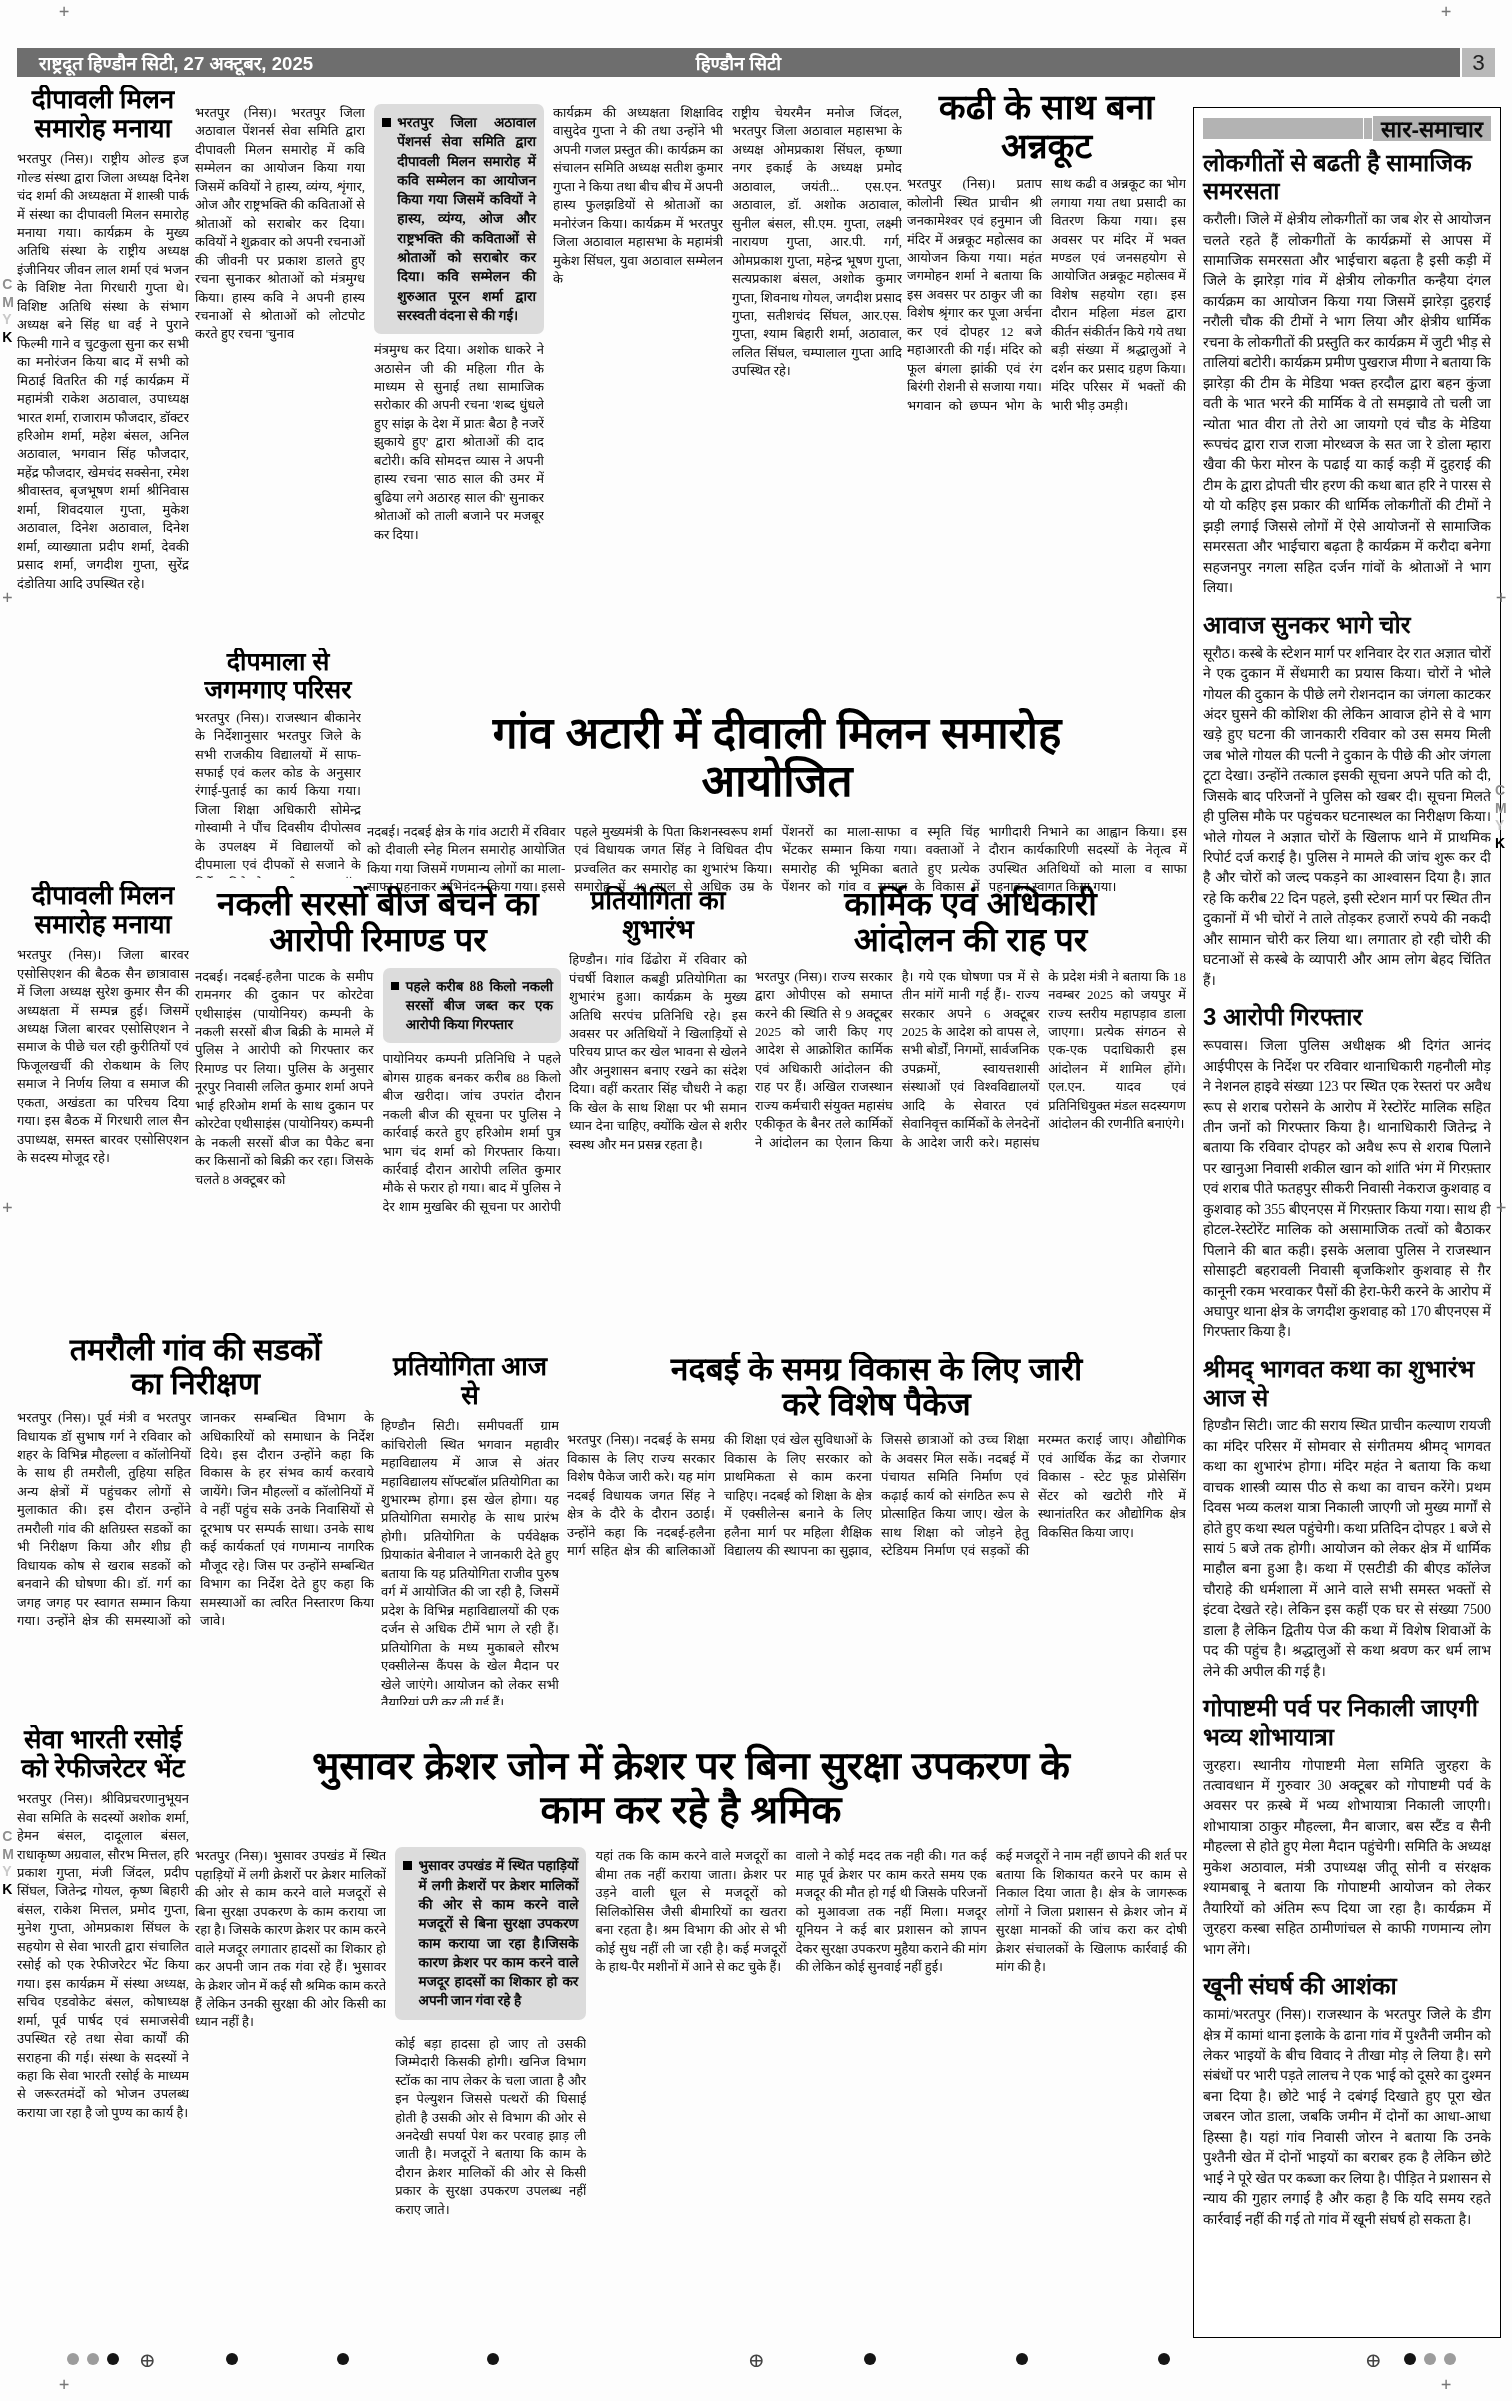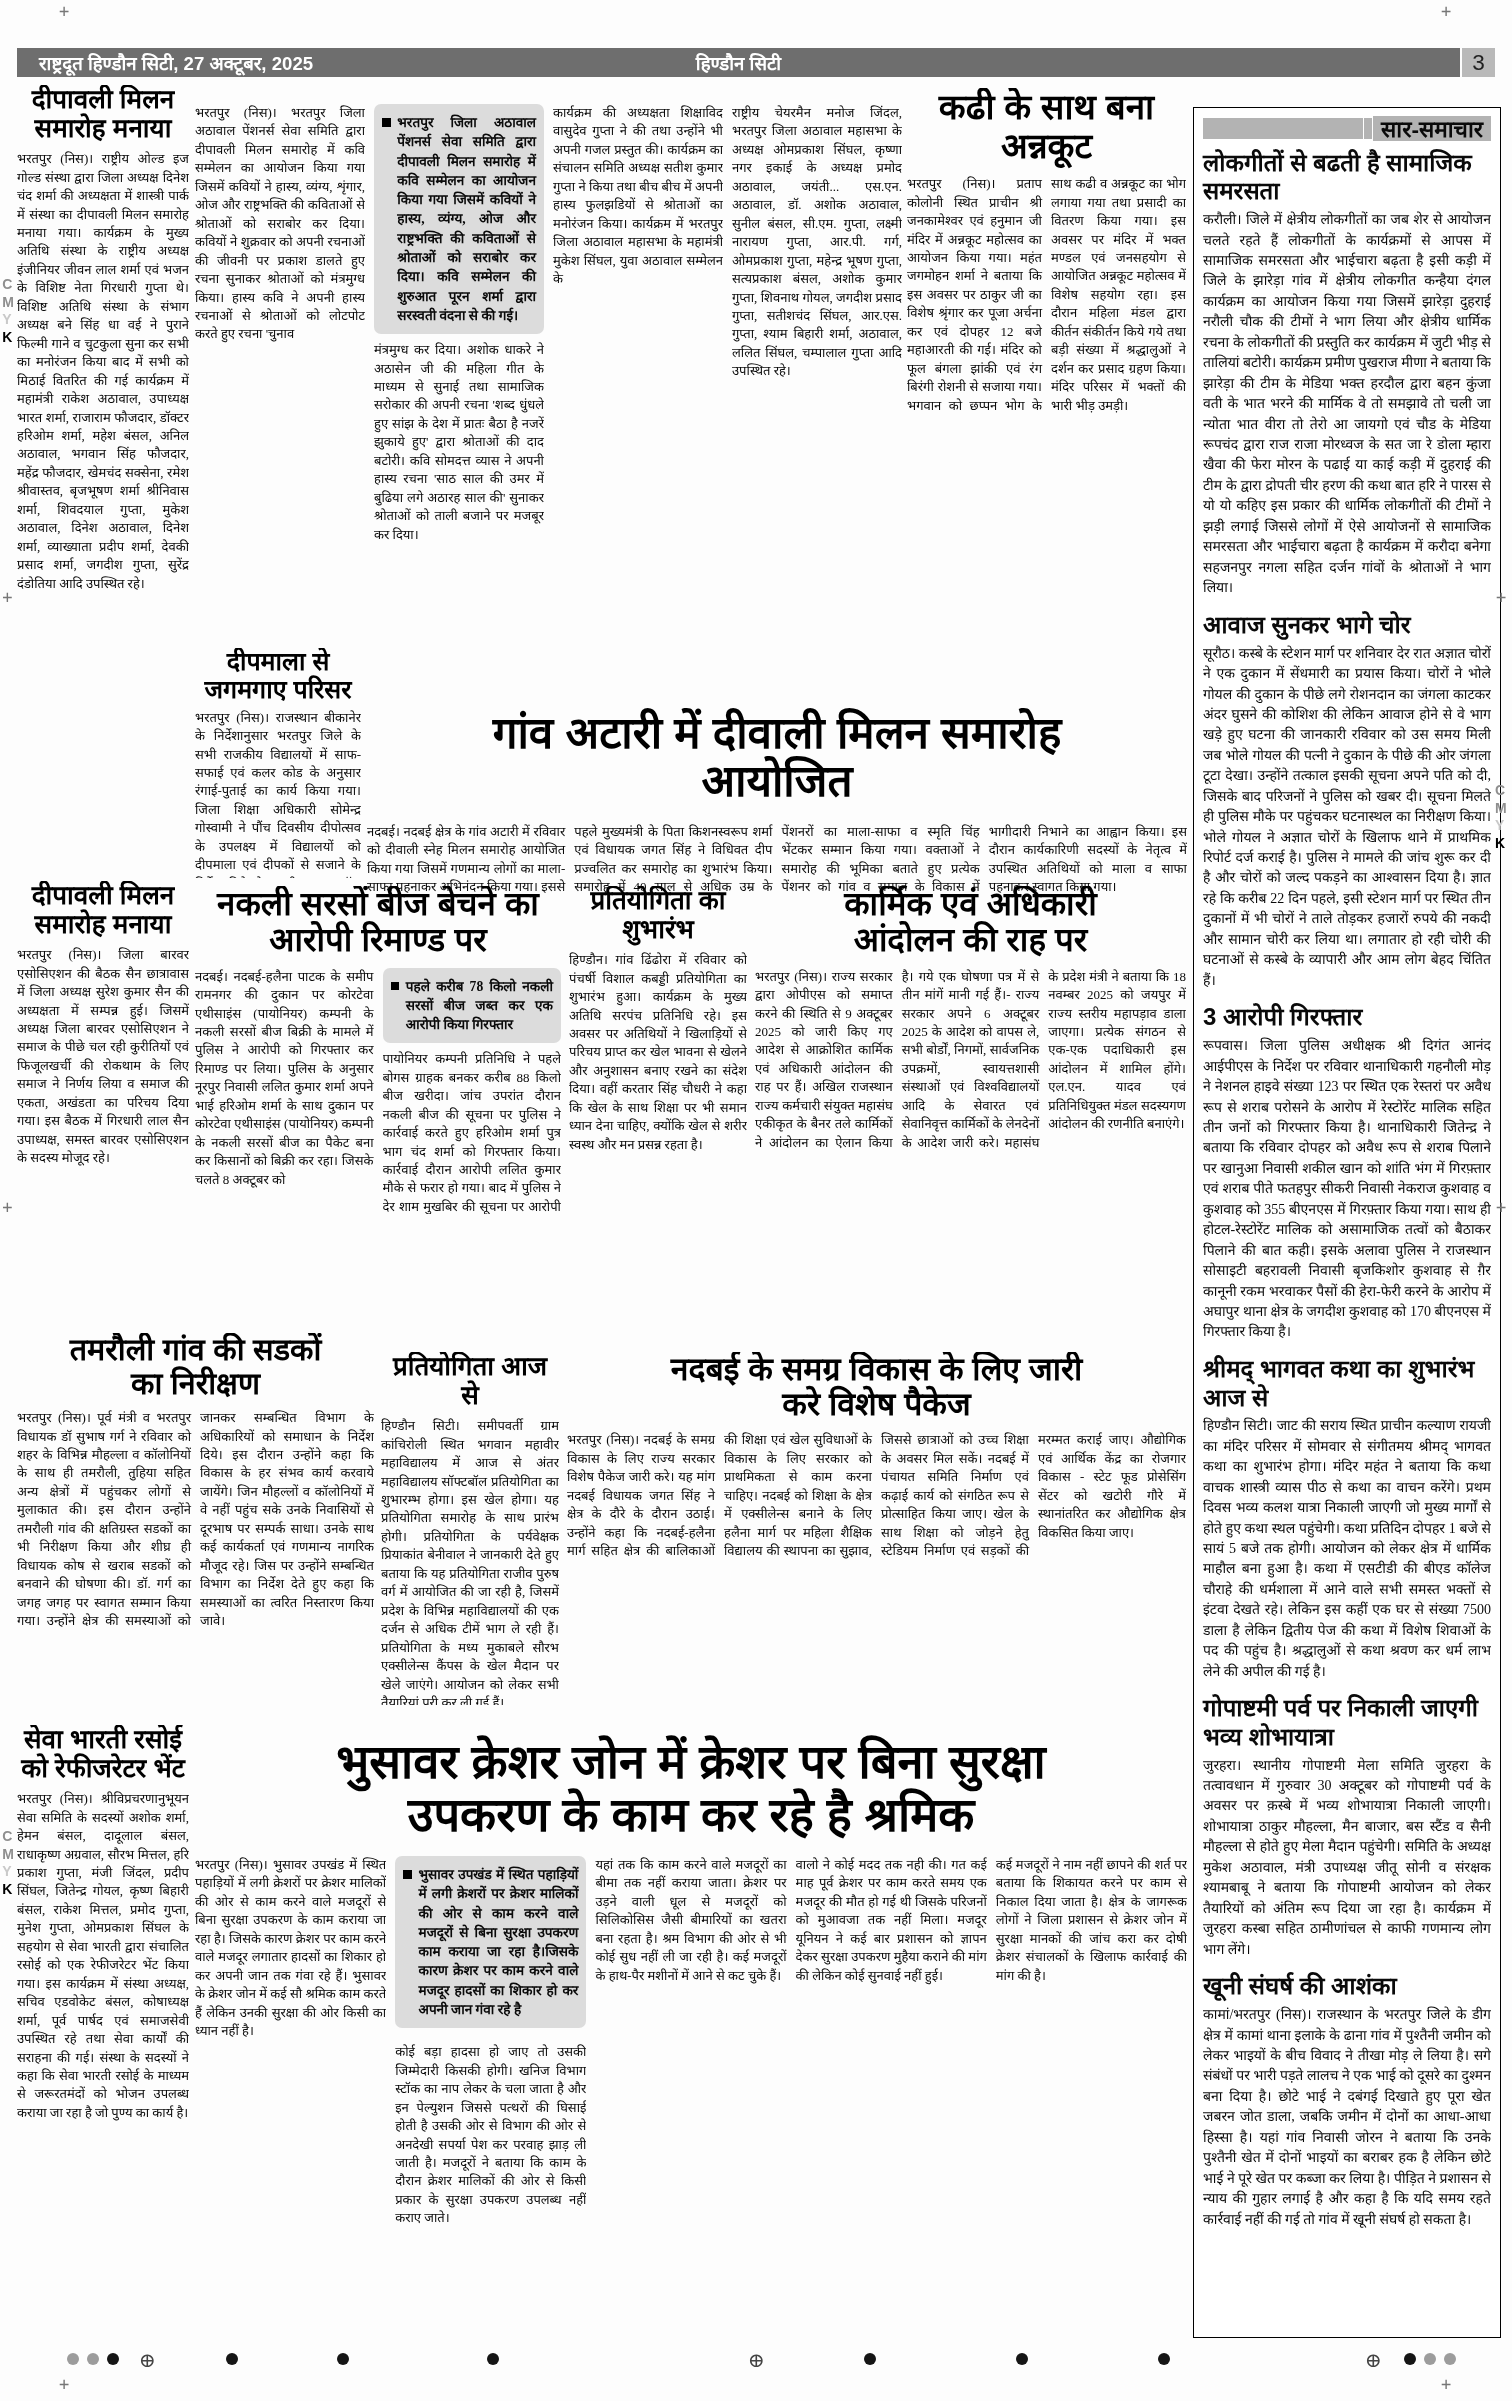--- a/index.html
+++ b/index.html
@@ -93,21 +93,21 @@
     <div class="bd cols4" style="height:79px;margin-top:10.2px;">नदबई। नदबई क्षेत्र के गांव अटारी में रविवार को दीवाली स्नेह मिलन समारोह आयोजित किया गया जिसमें गणमान्य लोगों का माला-साफा पहनाकर अभिनंदन किया गया। इससे पहले मुख्यमंत्री के पिता किशनस्वरूप शर्मा एवं विधायक जगत सिंह ने विधिवत दीप प्रज्वलित कर समारोह का शुभारंभ किया। समारोह में 40 साल से अधिक उम्र के पेंशनरों का माला-साफा व स्मृति चिंह भेंटकर सम्मान किया गया। वक्ताओं ने समारोह की भूमिका बताते हुए प्रत्येक पेंशनर को गांव व समाज के विकास में भागीदारी निभाने का आह्वान किया। इस दौरान कार्यकारिणी सदस्यों के नेतृत्व में उपस्थित अतिथियों को माला व साफा पहनाकर स्वागत किया गया।</div>
   </div>
 
   <div class="art" style="left:195px;top:886px;width:366px;">
     <div class="hl" style="font-size:33px;">नकली सरसों बीज बेचने का आरोपी रिमाण्ड पर</div>
     <div class="flexrow" style="margin-top:9px;">
       <div class="fc bd" style="height:333px;">नदबई। नदबई-हलैना पाटक के समीप रामनगर की दुकान पर कोरटेवा एथीसाइंस (पायोनियर) कम्पनी के नकली सरसों बीज बिक्री के मामले में पुलिस ने आरोपी को गिरफ्तार कर रिमाण्ड पर लिया। पुलिस के अनुसार नूरपुर निवासी ललित कुमार शर्मा अपने भाई हरिओम शर्मा के साथ दुकान पर कोरटेवा एथीसाइंस (पायोनियर) कम्पनी के नकली सरसों बीज का पैकेट बना कर किसानों को बिक्री कर रहा। जिसके चलते 8 अक्टूबर को</div>
       <div class="fc">
         <div class="graybox">
           <span class="sq"></span>
-          <span>पहले करीब 78 किलो नकली सरसों बीज जब्त कर एक आरोपी किया गिरफ्तार</span>
+          <span>पहले करीब 88 किलो नकली सरसों बीज जब्त कर एक आरोपी किया गिरफ्तार</span>
         </div>
         <div class="bd" style="height:164px;margin-top:6.8px;">पायोनियर कम्पनी प्रतिनिधि ने पहले बोगस ग्राहक बनकर करीब 88 किलो बीज खरीदा। जांच उपरांत दौरान नकली बीज की सूचना पर पुलिस ने कार्रवाई करते हुए हरिओम शर्मा पुत्र भाग चंद शर्मा को गिरफ्तार किया। कार्रवाई दौरान आरोपी ललित कुमार मौके से फरार हो गया। बाद में पुलिस ने देर शाम मुखबिर की सूचना पर आरोपी को गिरफ्तार किया।</div>
       </div>
     </div>
   </div>
 
   <div class="art" style="left:569px;top:886px;width:178px;">
     <div class="hl" style="font-size:26px;">प्रतियोगिता का शुभारंभ</div>
     <div class="bd" style="height:350px;margin-top:8px;">हिण्डौन। गांव ढिंढोरा में रविवार को पंचर्षी विशाल कबड्डी प्रतियोगिता का शुभारंभ हुआ। कार्यक्रम के मुख्य अतिथि सरपंच प्रतिनिधि रहे। इस अवसर पर अतिथियों ने खिलाड़ियों से परिचय प्राप्त कर खेल भावना से खेलने और अनुशासन बनाए रखने का संदेश दिया। वहीं करतार सिंह चौधरी ने कहा कि खेल के साथ शिक्षा पर भी समान ध्यान देना चाहिए, क्योंकि खेल से शरीर स्वस्थ और मन प्रसन्न रहता है।</div>
   </div>
@@ -131,21 +131,21 @@
     <div class="hl" style="font-size:32px;width:429px;margin:0 auto;">नदबई के समग्र विकास के लिए जारी करे विशेष पैकेज</div>
     <div class="bd cols4" style="height:271px;margin-top:9px;">भरतपुर (निस)। नदबई के समग्र विकास के लिए राज्य सरकार विशेष पैकेज जारी करे। यह मांग नदबई विधायक जगत सिंह ने क्षेत्र के दौरे के दौरान उठाई। उन्होंने कहा कि नदबई-हलैना मार्ग सहित क्षेत्र की बालिकाओं की शिक्षा एवं खेल सुविधाओं के विकास के लिए सरकार को प्राथमिकता से काम करना चाहिए। नदबई को शिक्षा के क्षेत्र में एक्सीलेन्स बनाने के लिए हलैना मार्ग पर महिला शैक्षिक विद्यालय की स्थापना का सुझाव, जिससे छात्राओं को उच्च शिक्षा के अवसर मिल सकें। नदबई में पंचायत समिति निर्माण एवं कढ़ाई कार्य को संगठित रूप से प्रोत्साहित किया जाए। खेल के साथ शिक्षा को जोड़ने हेतु स्टेडियम निर्माण एवं सड़कों की मरम्मत कराई जाए। औद्योगिक एवं आर्थिक केंद्र का रोजगार विकास - स्टेट फूड प्रोसेसिंग सेंटर को खटोरी गौरे में स्थानांतरित कर औद्योगिक क्षेत्र विकसित किया जाए।</div>
   </div>
 
   <div class="art" style="left:17px;top:1725px;width:172px;">
     <div class="hl" style="font-size:26px;">सेवा भारती रसोई को रेफीजरेटर भेंट</div>
     <div class="bd" style="height:508px;margin-top:8px;">भरतपुर (निस)। श्रीविप्रचरणानुभूयन सेवा समिति के सदस्यों अशोक शर्मा, हेमन बंसल, दादूलाल बंसल, राधाकृष्ण अग्रवाल, सौरभ मित्तल, हरि प्रकाश गुप्ता, मंजी जिंदल, प्रदीप सिंघल, जितेन्द्र गोयल, कृष्ण बिहारी बंसल, राकेश मित्तल, प्रमोद गुप्ता, मुनेश गुप्ता, ओमप्रकाश सिंघल के सहयोग से सेवा भारती द्वारा संचालित रसोई को एक रेफीजरेटर भेंट किया गया। इस कार्यक्रम में संस्था अध्यक्ष, सचिव एडवोकेट बंसल, कोषाध्यक्ष शर्मा, पूर्व पार्षद एवं समाजसेवी उपस्थित रहे तथा सेवा कार्यों की सराहना की गई। संस्था के सदस्यों ने कहा कि सेवा भारती रसोई के माध्यम से जरूरतमंदों को भोजन उपलब्ध कराया जा रहा है जो पुण्य का कार्य है।</div>
   </div>
 
   <div class="art" style="left:195px;top:1728px;width:992px;">
-    <div class="hl" style="font-size:47px;width:824px;margin:8px auto;line-height:1.12;">भुसावर क्रेशर जोन में क्रेशर पर बिना सुरक्षा उपकरण के काम कर रहे है श्रमिक</div>
+    <div class="hl" style="font-size:39px;width:824px;margin:16px auto;line-height:1.12;">भुसावर क्रेशर जोन में क्रेशर पर बिना सुरक्षा उपकरण के काम कर रहे है श्रमिक</div>
     <div class="flexrow" style="margin-top:14.7px;">
       <div class="fc bd" style="height:474px;">भरतपुर (निस)। भुसावर उपखंड में स्थित पहाड़ियों में लगी क्रेशरों पर क्रेशर मालिकों की ओर से काम करने वाले मजदूरों से बिना सुरक्षा उपकरण के काम कराया जा रहा है। जिसके कारण क्रेशर पर काम करने वाले मजदूर लगातार हादसों का शिकार हो कर अपनी जान तक गंवा रहे हैं। भुसावर के क्रेशर जोन में कई सौ श्रमिक काम करते हैं लेकिन उनकी सुरक्षा की ओर किसी का ध्यान नहीं है।</div>
       <div class="fc">
         <div class="graybox">
           <span class="sq"></span>
           <span>भुसावर उपखंड में स्थित पहाड़ियों में लगी क्रेशरों पर क्रेशर मालिकों की ओर से काम करने वाले मजदूरों से बिना सुरक्षा उपकरण काम कराया जा रहा है।जिसके कारण क्रेशर पर काम करने वाले मजदूर हादसों का शिकार हो कर अपनी जान गंवा रहे है</span>
         </div>
         <div class="bd" style="height:248px;margin-top:15px;">कोई बड़ा हादसा हो जाए तो उसकी जिम्मेदारी किसकी होगी। खनिज विभाग स्टॉक का नाप लेकर के चला जाता है और इन पेल्युशन जिससे पत्थरों की घिसाई होती है उसकी ओर से विभाग की ओर से अनदेखी सपर्या पेश कर परवाह झाड़ ली जाती है। मजदूरों ने बताया कि काम के दौरान क्रेशर मालिकों की ओर से किसी प्रकार के सुरक्षा उपकरण उपलब्ध नहीं कराए जाते।</div>
       </div>
       <div class="fc bd" style="height:474px;">यहां तक कि काम करने वाले मजदूरों का बीमा तक नहीं कराया जाता। क्रेशर पर उड़ने वाली धूल से मजदूरों को सिलिकोसिस जैसी बीमारियों का खतरा बना रहता है। श्रम विभाग की ओर से भी कोई सुध नहीं ली जा रही है। कई मजदूरों के हाथ-पैर मशीनों में आने से कट चुके हैं।</div>

